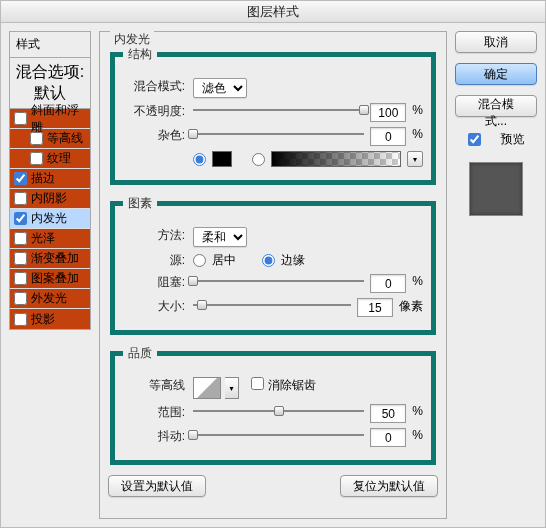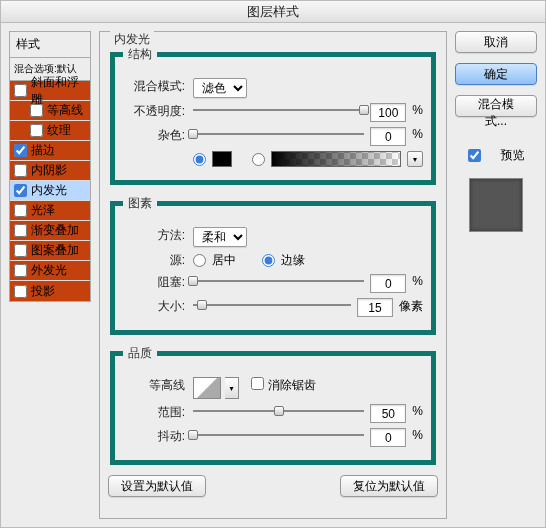--- a/index.html
+++ b/index.html
@@ -2,21 +2,21 @@
 <html><head>
 <meta charset="utf-8">
 <style>
 * { box-sizing: border-box; margin: 0; padding: 0; font-family: "Helvetica Neue", Arial, sans-serif; font-size: 12px; }
 body { background: #ededed; width: 546px; height: 528px; overflow: hidden; }
 .dialog { width: 546px; height: 528px; background: #ededed; border: 1px solid #bbb; }
 .title-bar { height: 22px; background: linear-gradient(#f8f8f8,#e0e0e0); border-bottom: 1px solid #bbb; text-align: center; line-height: 22px; font-size: 13px; color: #222; }
 .content { display: flex; padding: 8px 8px 8px 8px; gap: 8px; height: calc(100% - 22px); }
 .styles-col { width: 88px; }
 .styles-header { border: 1px solid #aaa; border-bottom: none; padding: 4px 6px; background: #ededed; }
-.styles-blend { border: 1px solid #aaa; border-bottom: none; padding: 4px 4px; font-size: 10px; background: #ededed; }
+.styles-blend { border: 1px solid #aaa; border-bottom: none; padding: 4px 4px; font-size: 16px; background: #ededed; text-align: center; }
 .styles-list { border: 1px solid #aaa; background: #c2410c; }
 .style-item { display: flex; align-items: center; height: 20px; padding: 0 4px; border-bottom: 1px solid #ddd; cursor: pointer; }
 .style-item:last-child { border-bottom: none; }
 .style-item.selected { background: #b8d8ff; }
 .style-item input[type=checkbox] { margin-right: 4px; }
 .style-item.indent { padding-left: 20px; }
 .main-col { flex: 1; border: 1px solid #aaa; padding: 8px; position: relative; }
 .panel-title { position: absolute; top: -1px; left: 10px; background: #ededed; padding: 0 4px; font-size: 12px; color: #333; }
 fieldset { border: 5px solid #0f766e; margin: 6px 2px 10px 2px; padding: 10px 8px 8px 8px; position: relative; }
 fieldset > legend { padding: 0 5px; font-size: 12px; color: #333; }
@@ -33,21 +33,21 @@
 .gradient-bar { width: 130px; height: 16px; border: 1px solid #666; background: linear-gradient(to right, #000, rgba(0,0,0,0)), repeating-conic-gradient(#ccc 0% 25%, #fff 0% 50%) 0/12px 12px; display: inline-block; }
 .grad-drop { width: 16px; height: 16px; border: 1px solid #888; background: linear-gradient(#fff,#ddd); border-radius: 2px; display: inline-flex; align-items: center; justify-content: center; font-size: 8px; }
 .radio-row { display: flex; align-items: center; gap: 6px; }
 .contour-swatch { width: 28px; height: 22px; border: 1px solid #888; background: linear-gradient(135deg,#fff 48%,#aaa 52%); margin-right: 4px; }
 .contour-drop { width: 14px; height: 22px; border: 1px solid #888; border-left: none; background: linear-gradient(#fff,#ddd); display: inline-flex; align-items: center; justify-content: center; font-size: 8px; }
 .btn-row { display: flex; gap: 24px; justify-content: space-between; margin-top: 8px; }
 button.ps-btn { height: 22px; padding: 0 12px; background: linear-gradient(#fdfdfd,#e3e3e3); border: 1px solid #999; border-radius: 4px; cursor: pointer; box-shadow: 0 1px 1px rgba(0,0,0,.1); }
 .right-col { width: 86px; display: flex; flex-direction: column; gap: 10px; align-items: center; }
 .right-col button { width: 82px; }
 button.primary { background: linear-gradient(#cfe6ff,#8fc0f5); border: 1px solid #4a7fc4; font-weight: 500; }
-.preview-chk { display: flex; align-items: center; gap: 20px; margin-top: 20px; }
+.preview-chk { display: flex; align-items: center; gap: 20px; margin-top: 4px; }
 .preview-box { width: 54px; height: 54px; border: 1px solid #888; background: #555; margin-top: 4px; box-shadow: inset 0 0 4px rgba(0,0,0,.4); }
 input[type=radio], input[type=checkbox] { accent-color: #3b7dd8; }
 </style>
 </head>
 <body>
 
 <div class="dialog">
   <div class="title-bar">图层样式</div>
   <div class="content">
 

